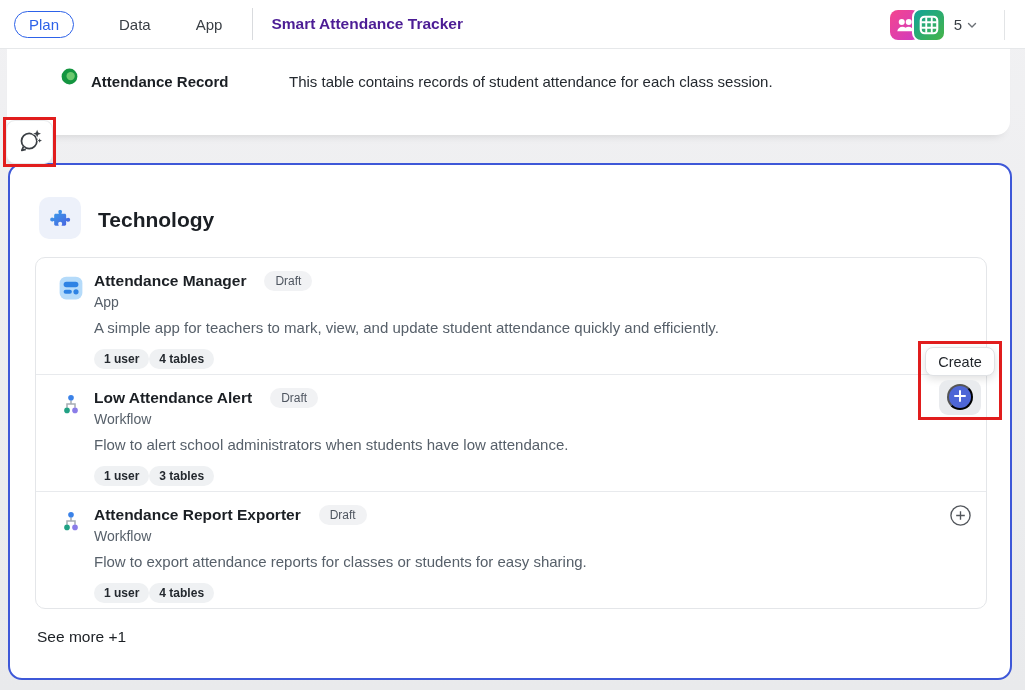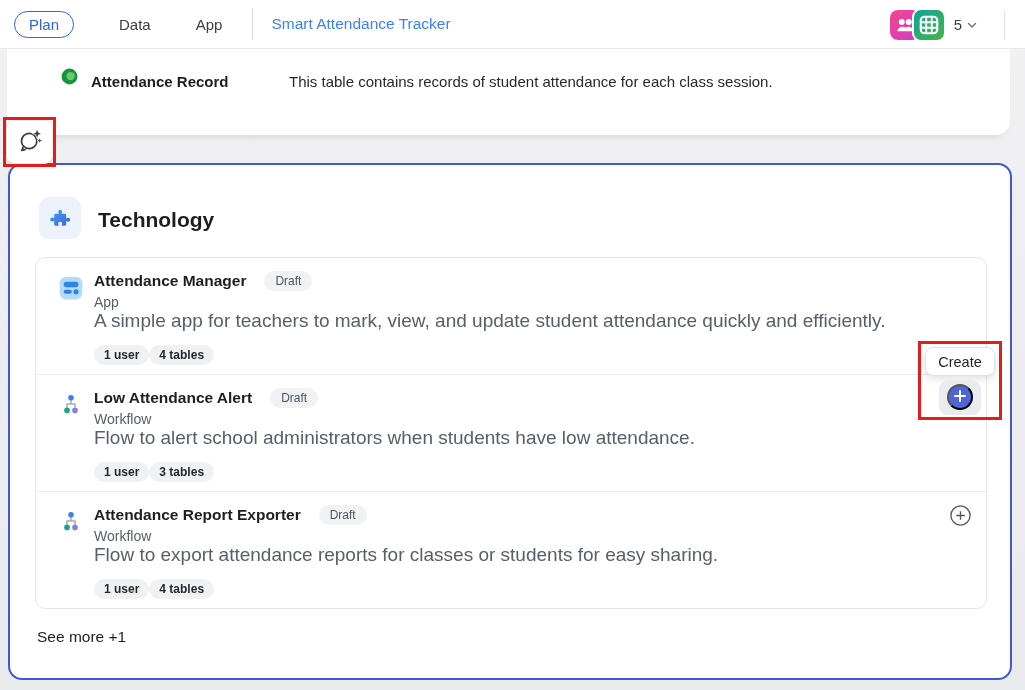--- a/index.html
+++ b/index.html
@@ -5,21 +5,21 @@
   * { margin:0; padding:0; box-sizing:border-box; }
   html,body { width:1025px; height:690px; }
   body { font-family:"Liberation Sans","DejaVu Sans",sans-serif; color:#1f2328; }
   #screen { position:relative; width:1025px; height:690px; background:linear-gradient(#f1f1f3,#e9eaec); overflow:hidden; }
 
   
   .topbar { position:absolute; left:0; top:0; width:1025px; height:49px; background:#fff; border-bottom:1px solid #e6e8ea; display:flex; align-items:center; z-index:5; }
   .plan-pill { margin-left:14px; padding:4px 14px; border:1.5px solid #2d62e9; color:#2d62e9; border-radius:999px; font-size:15px; font-weight:500; background:#fff; cursor:pointer; }
   .top-tab { margin-left:45px; font-size:15px; color:#3a3f45; cursor:pointer; }
   .v-div { width:1px; height:32px; background:#d9dbde; margin:0 0 0 30px; }
-  .app-title { margin-left:18px; font-size:15.5px; font-weight:400; color:#3b82f6; }
+  .app-title { margin-left:18px; font-size:15.5px; font-weight:700; color:#4c1d95; }
   .top-right { position:absolute; right:20px; top:0; height:49px; display:flex; align-items:center; }
   .sq-icon { width:30px; height:30px; border-radius:8px; position:relative; }
   .icon-people { background:linear-gradient(135deg,#f4458e,#cf3bc2); z-index:1; }
   .icon-grid { background:linear-gradient(135deg,#12a39a,#46b447); margin-left:-8px; z-index:2; border:2px solid #fff; width:34px; height:34px; border-radius:9px; }
   .member-count { margin-left:8px; font-size:15px; color:#3a3f45; }
   .chev { margin-left:4px; display:inline-flex; }
   .top-right .v-div2 { width:1px; height:30px; background:#e2e4e6; margin-left:26px; }
 
   
   .top-panel { position:absolute; left:7px; top:49px; width:1003px; height:86px; background:#fff; border-radius:0 0 14px 14px; box-shadow:0 8px 10px -8px rgba(0,0,0,.15); z-index:2; }
@@ -38,21 +38,21 @@
 
   .item-list { position:absolute; left:25px; top:92px; width:952px; height:352px; border:1px solid #e4e6e9; border-radius:10px; background:#fff; }
   .item-row { position:relative; display:flex; padding:13px 20px 0 22px; height:117px; border-bottom:1px solid #e8eaed; }
   .item-row:last-child { border-bottom:none; }
   .item-icon { width:26px; height:26px; margin-top:4px; flex:0 0 26px; }
   .item-body { margin-left:10px; flex:1; }
   .title-line { display:flex; align-items:center; }
   .item-title { font-size:15.5px; font-weight:700; color:#1b1f24; }
   .draft-badge { margin-left:18px; background:#f1f2f4; color:#4f5660; font-size:12px; padding:3px 11px; border-radius:999px; }
   .item-type { margin-top:3px; font-size:14px; color:#57606a; }
-  .item-desc { margin-top:0; font-size:19px; color:#57606a; }
+  .item-desc { margin-top:9px; font-size:15px; color:#57606a; }
   .tag-line { margin-top:13px; display:flex; }
   .tag-pill { background:#eff1f3; color:#24292f; font-size:12px; font-weight:600; padding:3px 10px; border-radius:999px; }
   .row-add { position:absolute; right:14px; top:12px; cursor:pointer; }
   .see-more { position:absolute; left:27px; top:463px; font-size:15.5px; color:#1b1f24; cursor:pointer; }
 
   
   .create-annotation { position:absolute; left:918px; top:341px; width:84px; height:79px; border:3px solid #e11d1d; z-index:10; }
   .create-tooltip { position:absolute; left:925px; top:347px; width:70px; height:29px; background:#fff; border:1px solid #e0e2e5; border-radius:8px; box-shadow:0 3px 8px rgba(0,0,0,.12); display:flex; align-items:center; justify-content:center; font-size:14.5px; color:#1f2328; z-index:11; }
   .plus-hover { position:absolute; left:939px; top:380px; width:42px; height:35px; background:#e9ebee; border-radius:9px; z-index:11; }
   .plus-btn { position:absolute; left:947px; top:384px; width:26px; height:26px; border-radius:50%; background:#4e66d6; display:flex; align-items:center; justify-content:center; z-index:12; cursor:pointer; }

